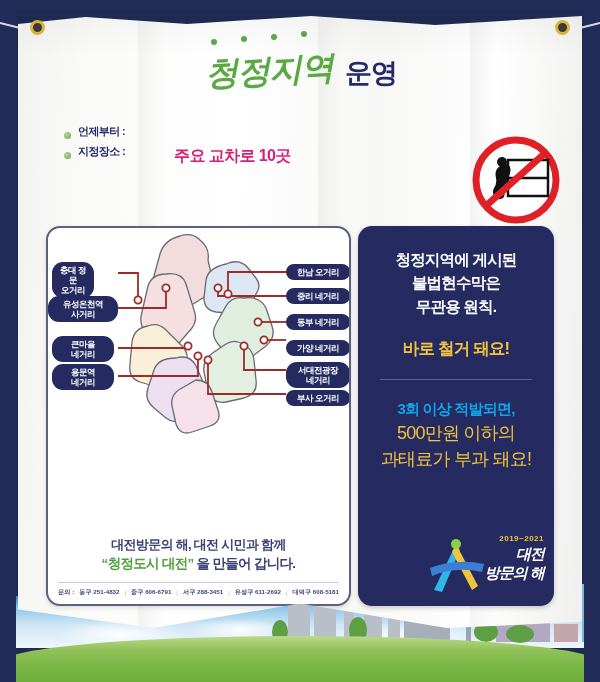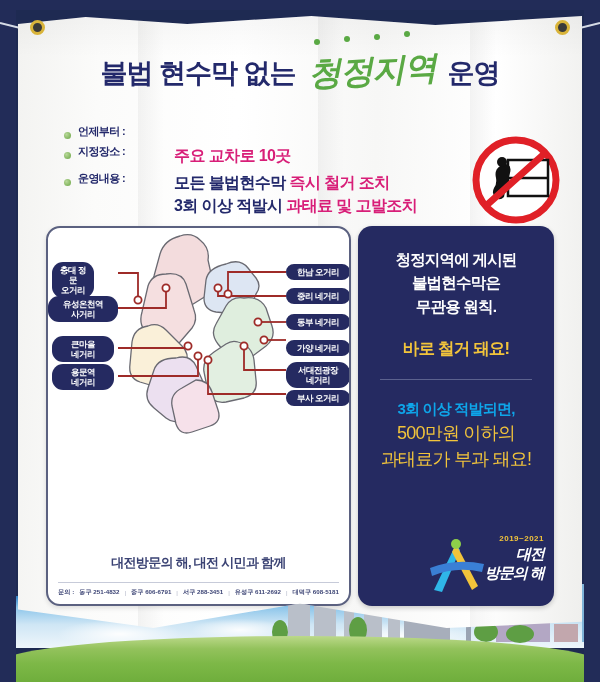--- a/index.html
+++ b/index.html
@@ -213,21 +213,20 @@
 
   <div class="rope l"></div>
   <div class="rope r"></div>
 
   <div class="banner">
     <div class="fold" style="left:120px"></div>
     <div class="fold" style="left:300px"></div>
     <div class="fold" style="left:452px"></div>
 
     <div class="title-row">
-      <span class="t-navy">불법 현수막 없는</span>
       <span class="t-green-wrap">
         <span class="dots">
           <i class="dot"></i>
             <i class="dot"></i>
             <i class="dot"></i>
             <i class="dot"></i>
         </span>
         <span class="t-green">청정지역</span>
       </span>
       <span class="t-navy">운영</span>
@@ -236,32 +235,20 @@
     <div class="info">
       <div class="info-row">
         <span class="bullet"></span>
         <span class="lbl">언제부터 :</span>
       </div>
       <div class="info-row">
         <span class="bullet"></span>
         <span class="lbl">지정장소 :</span>
         <span class="val-lines">
           <div><span class="val magenta">주요 교차로 10곳</span></div>
-        </span>
-      </div>
-      <div class="info-row">
-        <span class="bullet"></span>
-        <span class="lbl">운영내용 :</span>
-        <span class="val-lines">
-          <div>
-            <span class="val navy">모든 불법현수막 </span><span class="val magenta">즉시 철거 조치</span>
-          </div>
-          <div>
-            <span class="val navy">3회 이상 적발시 </span><span class="val magenta">과태료 및 고발조치</span>
-          </div>
         </span>
       </div>
     </div>
 
     <div class="prohibit">
       <svg width="88" height="88" viewBox="0 0 88 88">
         <circle cx="44" cy="44" r="40" fill="#fff" stroke="#e02027" stroke-width="7"></circle>
         <g fill="none" stroke="#111" stroke-width="2.5">
           <rect x="36" y="24" width="40" height="36" fill="#fff"></rect>
           <line x1="36" y1="42" x2="76" y2="42"></line>
@@ -327,20 +314,23 @@
         <div class="mlabel" style="left:238px; top:58px;  width:64px;">중리 네거리</div>
         <div class="mlabel" style="left:238px; top:84px;  width:64px;">동부 네거리</div>
         <div class="mlabel" style="left:238px; top:110px; width:64px;">가양 네거리</div>
         <div class="mlabel" style="left:238px; top:132px; width:64px;">서대전광장
 네거리</div>
         <div class="mlabel" style="left:238px; top:160px; width:64px;">부사 오거리</div>
       </div>
 
       <div class="pl-foot">
         <div class="foot-line1">대전방문의 해, 대전 시민과 함께</div>
+        <div class="foot-line2">
+          <span class="green-b">“청정도시 대전”</span><span style="color:#3b4374"> 을 만들어 갑니다.</span>
+        </div>
         <div class="contacts">
           <span>문의 :</span>
           <span>동구 251-4832</span>
           <span class="sep">|</span>
           <span>중구 606-6791</span>
           <span class="sep">|</span>
           <span>서구 288-3451</span>
           <span class="sep">|</span>
           <span>유성구 611-2692</span>
           <span class="sep">|</span>

